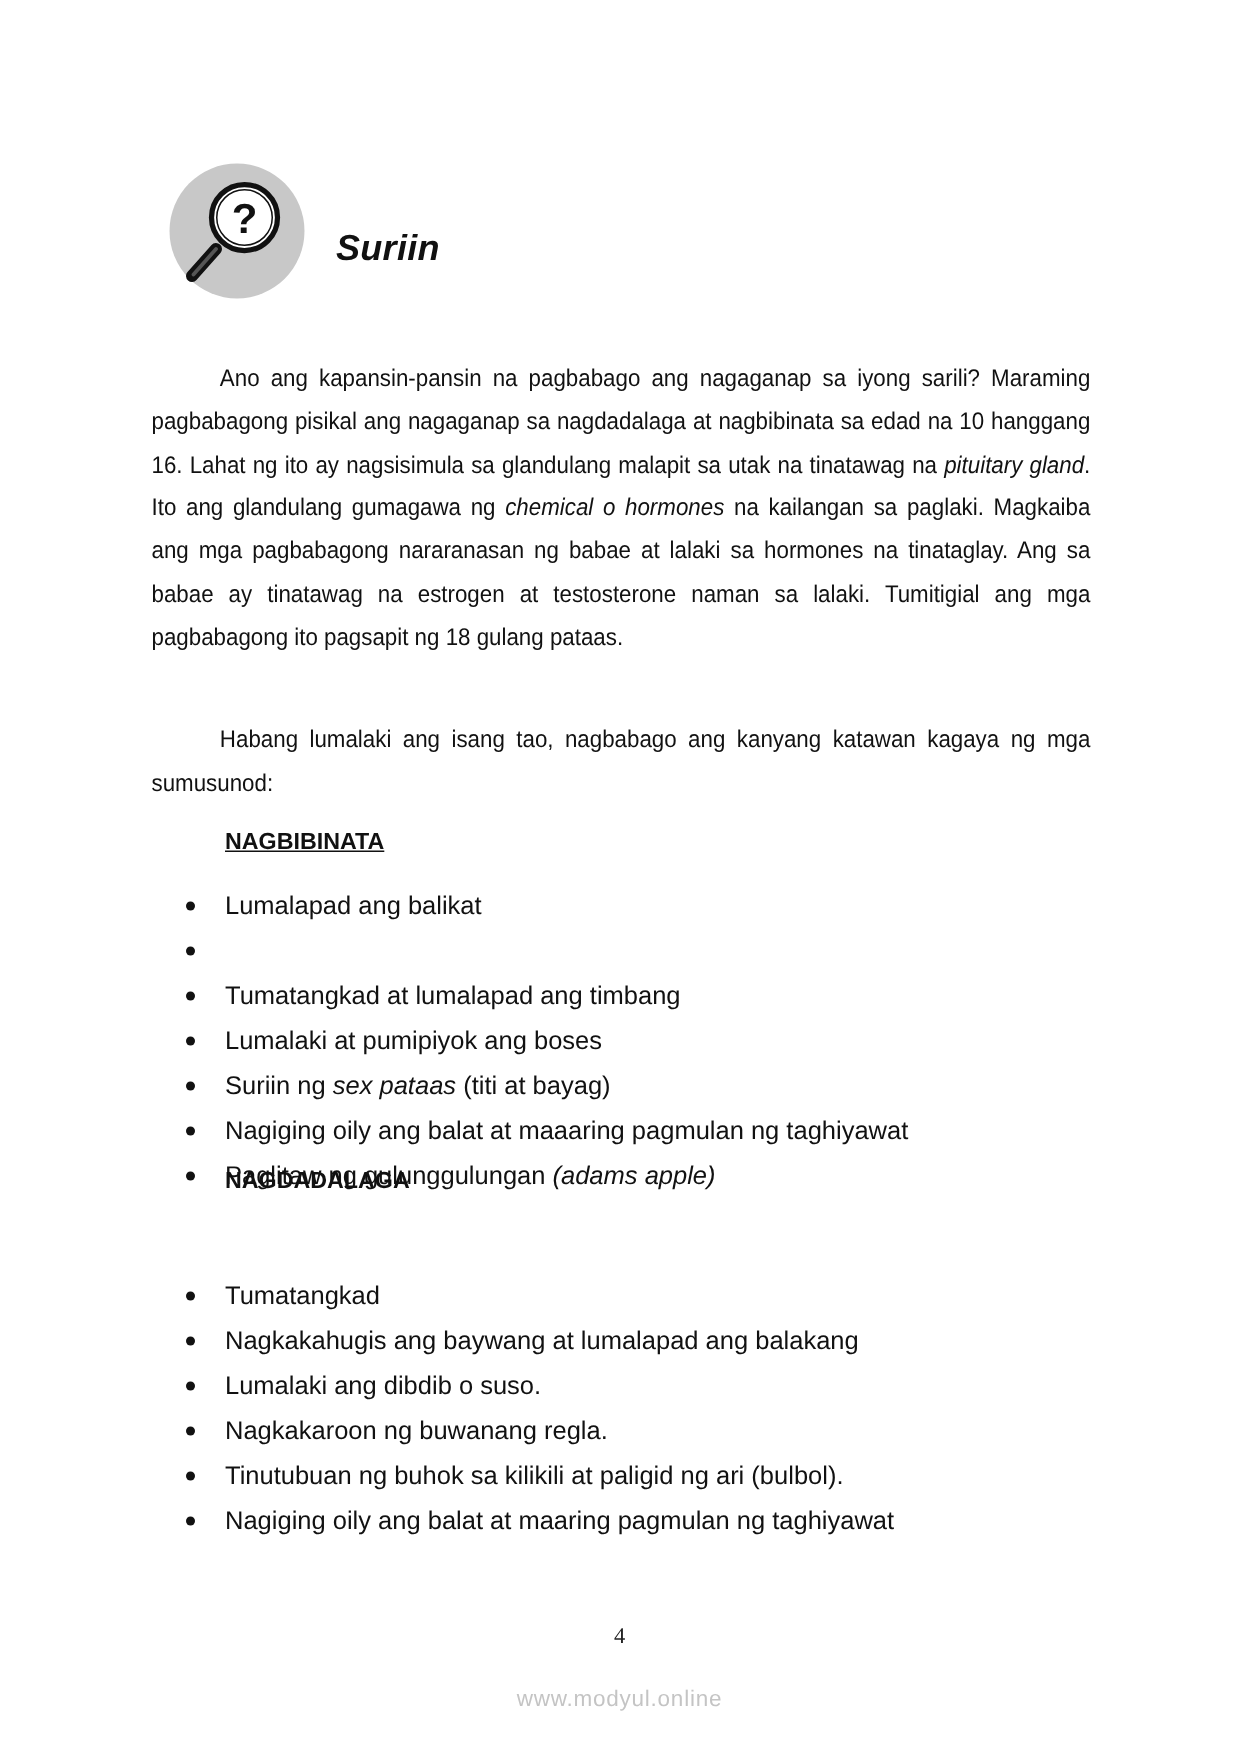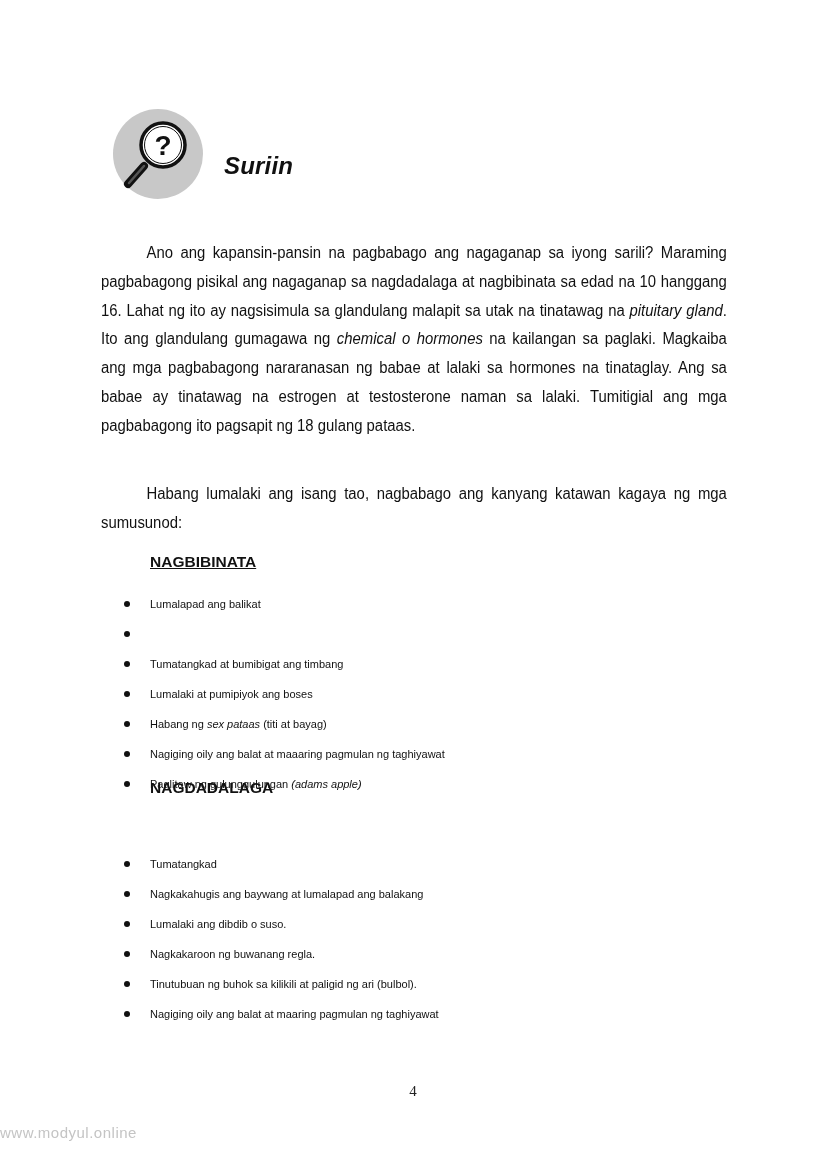--- a/index.html
+++ b/index.html
@@ -11,29 +11,29 @@
                      font-style: italic; color: #111; letter-spacing: 0.2px; }
     .para { position: absolute; left: 101px; width: 626px; font-size: 16px; line-height: 28.8px;
             text-align: justify; text-align-last: left; transform-origin: left top; }
     .para .indent { display: inline-block; width: 49px; }
     .p1 { top: 239px; transform: scaleX(0.93); width: 673px; }
     .p2 { top: 480px; transform: scaleX(0.93); width: 673px; }
     .subhead { position: absolute; left: 150px; font-size: 15.5px; font-weight: bold; color: #111; }
     .sh1 { top: 553px; text-decoration: underline; }
     .sh2 { top: 779px; }
     ul.blist { position: absolute; left: 0; margin: 0; padding: 0; list-style: none; width: 826px; }
-    ul.blist li { position: relative; height: 30px; font-size: 11px; line-height: 30px; }
+    ul.blist li { position: relative; height: 30px; font-size: 17px; line-height: 30px; }
     ul.blist li .bullet { position: absolute; left: 124px; top: 12px; width: 6px; height: 6px;
                           border-radius: 50%; background: #111; }
     ul.blist li .txt { position: absolute; left: 150px; white-space: nowrap; }
     .l1 { top: 589px; }
     .l2 { top: 849px; }
     .page-number { position: absolute; left: 0; width: 826px; top: 1083px; text-align: center;
                    font-family: "Liberation Serif", serif; font-size: 15px; color: #222; }
-    .watermark { position: absolute; left: 0; width: 826px; top: 1124px; text-align: left;
+    .watermark { position: absolute; left: 0; width: 826px; top: 1124px; text-align: center;
                  font-size: 15px; color: #c4c4c4; letter-spacing: 0.5px; }
     em { font-style: italic; }
   </style>
 </head>
 <body>
 
 <div class="header">
   <div class="icon-wrap">
     <svg width="92" height="92" viewBox="0 0 92 92">
       <circle cx="46" cy="46" r="45" fill="#c8c8c8"></circle>
@@ -55,29 +55,29 @@
 <ul class="blist l1">
     <li>
       <span class="bullet"></span>
       <span class="txt"><span>Lumalapad ang balikat</span></span>
     </li>
     <li>
       <span class="bullet"></span>
     </li>
     <li>
       <span class="bullet"></span>
-      <span class="txt"><span>Tumatangkad at bumibigat ang timbang</span></span>
+      <span class="txt"><span>Tumatangkad at lumalapad ang timbang</span></span>
     </li>
     <li>
       <span class="bullet"></span>
       <span class="txt"><span>Lumalaki at pumipiyok ang boses</span></span>
     </li>
     <li>
       <span class="bullet"></span>
-      <span class="txt"><span>Habang ng </span><em>sex pataas</em><span> (titi at bayag)</span></span>
+      <span class="txt"><span>Suriin ng </span><em>sex pataas</em><span> (titi at bayag)</span></span>
     </li>
     <li>
       <span class="bullet"></span>
       <span class="txt"><span>Nagiging oily ang balat at maaaring pagmulan ng taghiyawat</span></span>
     </li>
     <li>
       <span class="bullet"></span>
       <span class="txt"><span>Paglitaw ng gulunggulungan </span><em>(adams apple)</em></span>
     </li>
   </ul>

